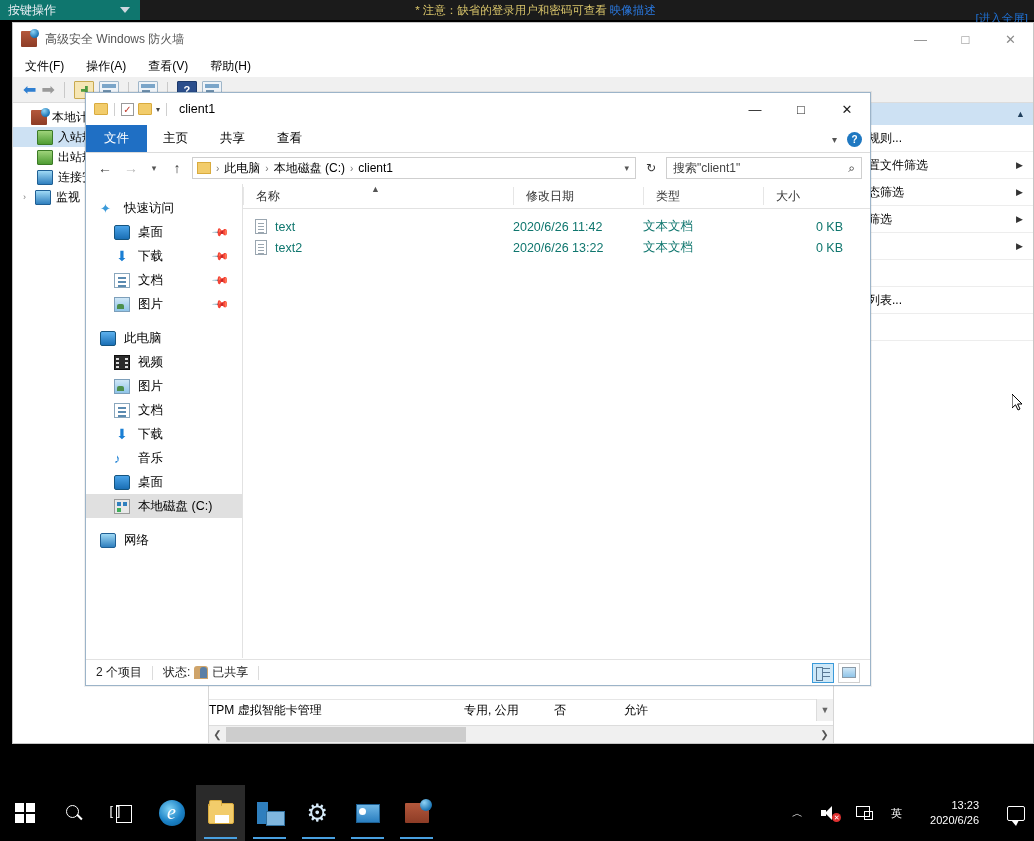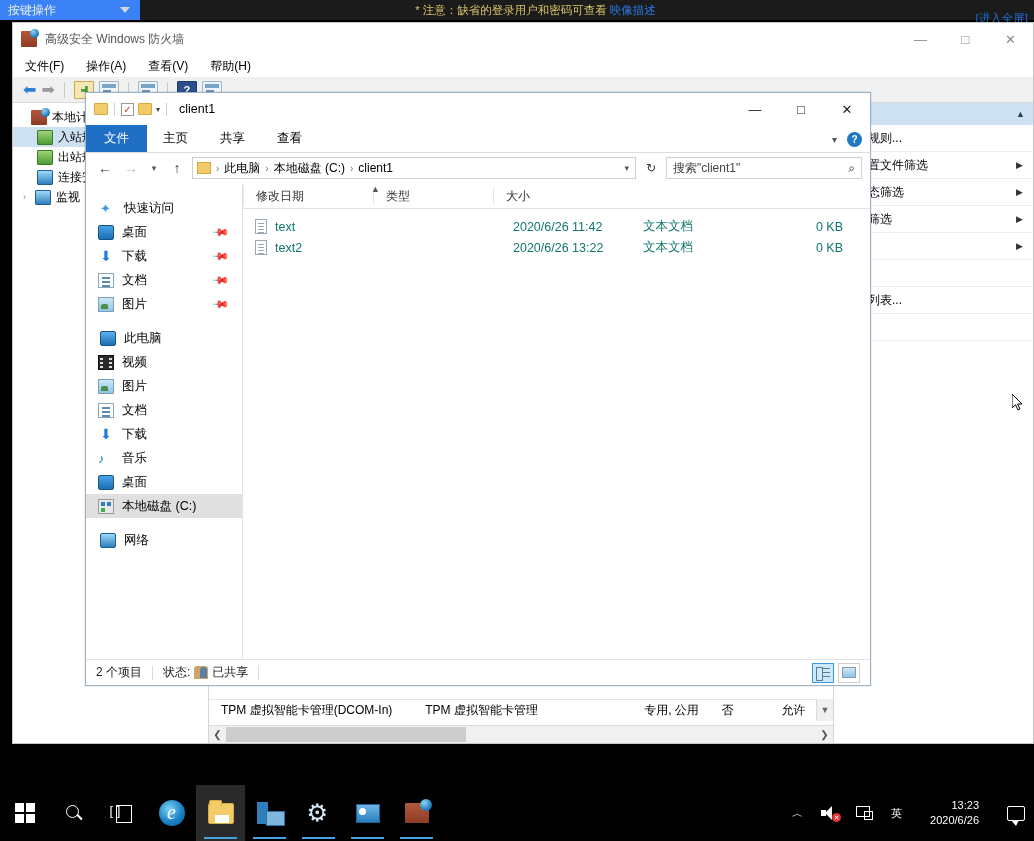--- a/index.html
+++ b/index.html
@@ -12,21 +12,21 @@
   }
   .screen { position: relative; width: 1034px; height: 841px; background: #000; }
 
   
   .topbar {
     position: absolute; left: 0; top: 0; width: 1034px; height: 20px;
     background: #1b1b1b; color: #d8c46a; font-size: 11.5px;
   }
   .kb-dropdown {
     position: absolute; left: 0; top: 0; width: 140px; height: 20px;
-    background: #3b82f6; color: #e9eef3; font-size: 12px;
+    background: #0f766e; color: #e9eef3; font-size: 12px;
     display: flex; align-items: center; padding-left: 8px;
   }
   .kb-dropdown .caret {
     position: absolute; right: 10px; top: 50%; transform: translateY(-50%);
     width: 0; height: 0; border-left: 5px solid transparent;
     border-right: 5px solid transparent; border-top: 6px solid #cfd8e0;
   }
   .notice {
     position: absolute; left: 140px; top: 0; right: 100px; height: 20px;
     display: flex; align-items: center; justify-content: center;
@@ -227,21 +227,21 @@
     padding: 0 6px; font-size: 12px; color: #444; position: relative; background:#fff;
   }
   .search-box .mag { position: absolute; right: 6px; font-size: 12px; color: #333; }
 
   .ex-main { position: absolute; left: 0; right: 0; top: 91px; bottom: 27px; display: flex; background:#fff; }
   .ex-nav {
     width: 157px; border-right: 1px solid #e2e2e2; padding-top: 12px; font-size: 12.5px;
     overflow: hidden;
   }
   .nav-row { height: 24px; display: flex; align-items: center; padding-left: 14px; position: relative; }
-  .nav-row.child { padding-left: 12px; }
+  .nav-row.child { padding-left: 28px; }
   .nav-row.selected { background: #e0e0e0; }
   .nav-ico { width: 16px; height: 15px; margin-right: 8px; flex: none; position: relative; }
   .i-star { color: #3b9ad9; font-size: 13px; line-height: 15px; }
   .i-desktop { background: linear-gradient(#4aa3e8,#1a6fb5); border-radius:2px; border:1px solid #15547f; }
   .i-down { color: #1a7fd4; font-size: 14px; line-height: 15px; text-align:center; }
   .i-doc { background:#fff; border:1px solid #8aa7bd; }
   .i-doc:after{content:""; position:absolute; left:3px; top:3px; right:3px; height:2px; background:#5b8ab0; box-shadow:0 4px 0 #5b8ab0, 0 8px 0 #5b8ab0;}
   .i-pic { background: linear-gradient(#cfe7f7,#8fc4e8); border:1px solid #7d9fba; }
   .i-pic:after{content:""; position:absolute; left:2px; bottom:2px; width:7px; height:5px; background:#4c8f4c; border-radius:2px 2px 0 0;}
   .i-pc { background: linear-gradient(#5db1ee,#1a6fb5); border-radius:2px; border:1px solid #15547f; }
@@ -429,21 +429,20 @@
         </div>
         <div class="tree-row" style="padding-left:10px">
           <span class="tree-chev">›</span>
           <span class="tree-ico ico-mon"></span>
           <span class="tree-label">监视</span>
         </div>
       </div>
 
       <div class="fw-center">
         <div class="fw-rules-bottom">
-          <div class="rule-c1">TPM 虚拟智能卡管理(DCOM-In)</div>
           <div class="rule-c2">TPM 虚拟智能卡管理</div>
           <div class="rule-c3">专用, 公用</div>
           <div class="rule-c4">否</div>
           <div class="rule-c5">允许</div>
         </div>
         <div class="fw-vscroll-cap">▼</div>
         <div class="hscroll">
           <div class="arr">❮</div>
           <div class="track">
             <div class="thumb" style="width:240px"></div>
@@ -603,20 +602,21 @@
         <div style="height:10px"></div>
         <div class="nav-row">
           <span class="nav-ico i-net"></span>
           <span>网络</span>
         </div>
       </div>
 
       <div class="ex-content">
         <div class="col-header">
           <span class="sortmark">▲</span>
+          <div class="col c-name">名称</div>
           <div class="col c-date">修改日期</div>
           <div class="col c-type">类型</div>
           <div class="col c-size">大小</div>
         </div>
         <div style="height:7px"></div>
         <div class="file-row">
           <div class="file-name">
             <span class="file-ico"></span>
             <span>text</span>
           </div>

